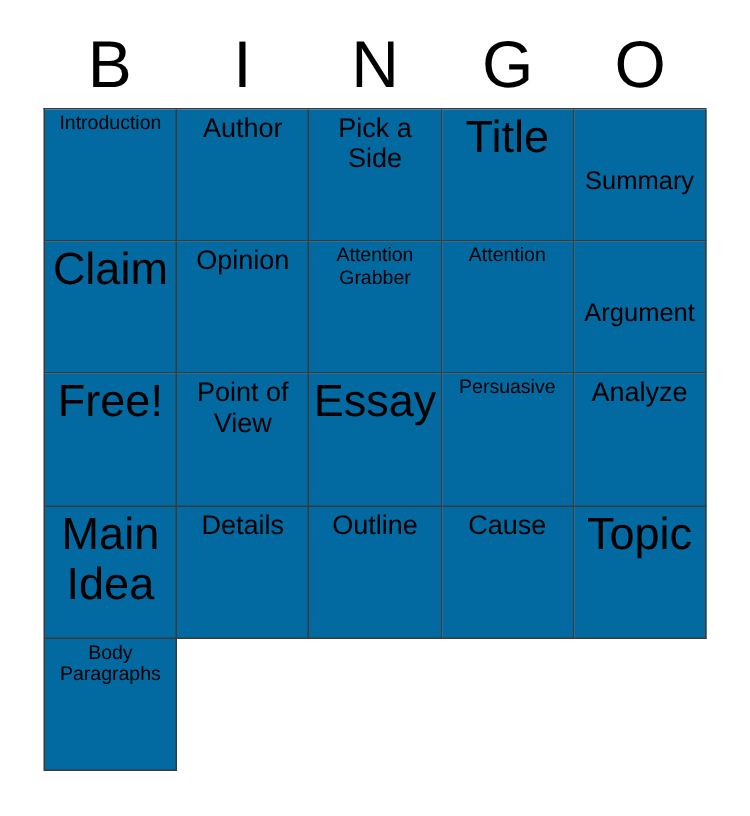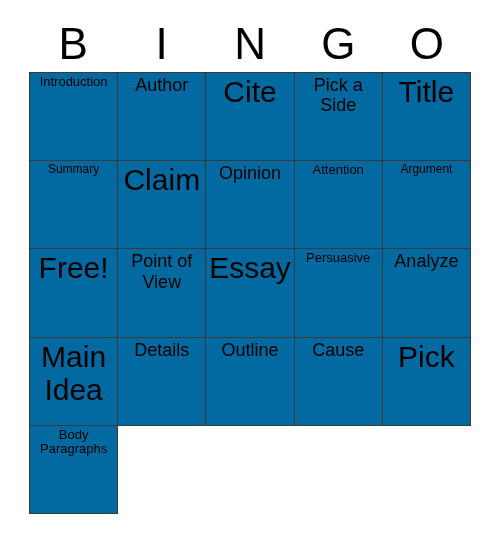--- a/index.html
+++ b/index.html
@@ -73,21 +73,21 @@
   }
   .cell span {
     display: block;
     line-height: 1.12;
     word-break: normal;
   }
 
   
   .fs-xl   { font-size: 30px; }
   .fs-md   { font-size: 18px; }
-  .fs-sm   { font-size: 12px; }
+  .fs-sm   { font-size: 17px; margin-top: 36px; }
   .fs-xs   { font-size: 13px; }
 </style>
 </head>
 <body>
 
 <div class="card">
 
   <div class="header-row">
     <div class="header-cell">B</div>
     <div class="header-cell">I</div>
@@ -97,36 +97,36 @@
   </div>
 
   <div class="grid" id="bingo-grid">
       <div class="cell">
         <span class="fs-xs">Introduction</span>
       </div>
       <div class="cell">
         <span class="fs-md">Author</span>
       </div>
       <div class="cell">
-        <span class="fs-xl">Cite</span>
-      </div>
-      <div class="cell">
         <span class="fs-md">Pick a Side</span>
       </div>
       <div class="cell">
         <span class="fs-xl">Title</span>
       </div>
       <div class="cell">
         <span class="fs-sm">Summary</span>
       </div>
       <div class="cell">
         <span class="fs-xl">Claim</span>
       </div>
       <div class="cell">
         <span class="fs-md">Opinion</span>
+      </div>
+      <div class="cell">
+        <span class="fs-xs">Attention Grabber</span>
       </div>
       <div class="cell">
         <span class="fs-xs">Attention</span>
       </div>
       <div class="cell">
         <span class="fs-sm">Argument</span>
       </div>
       <div class="cell">
         <span class="fs-xl">Free!</span>
       </div>
@@ -148,20 +148,20 @@
       <div class="cell">
         <span class="fs-md">Details</span>
       </div>
       <div class="cell">
         <span class="fs-md">Outline</span>
       </div>
       <div class="cell">
         <span class="fs-md">Cause</span>
       </div>
       <div class="cell">
-        <span class="fs-xl">Pick</span>
+        <span class="fs-xl">Topic</span>
       </div>
       <div class="cell">
         <span class="fs-xs">Body Paragraphs</span>
       </div>
     </div>
 
 </div>
 
 </body></html>

